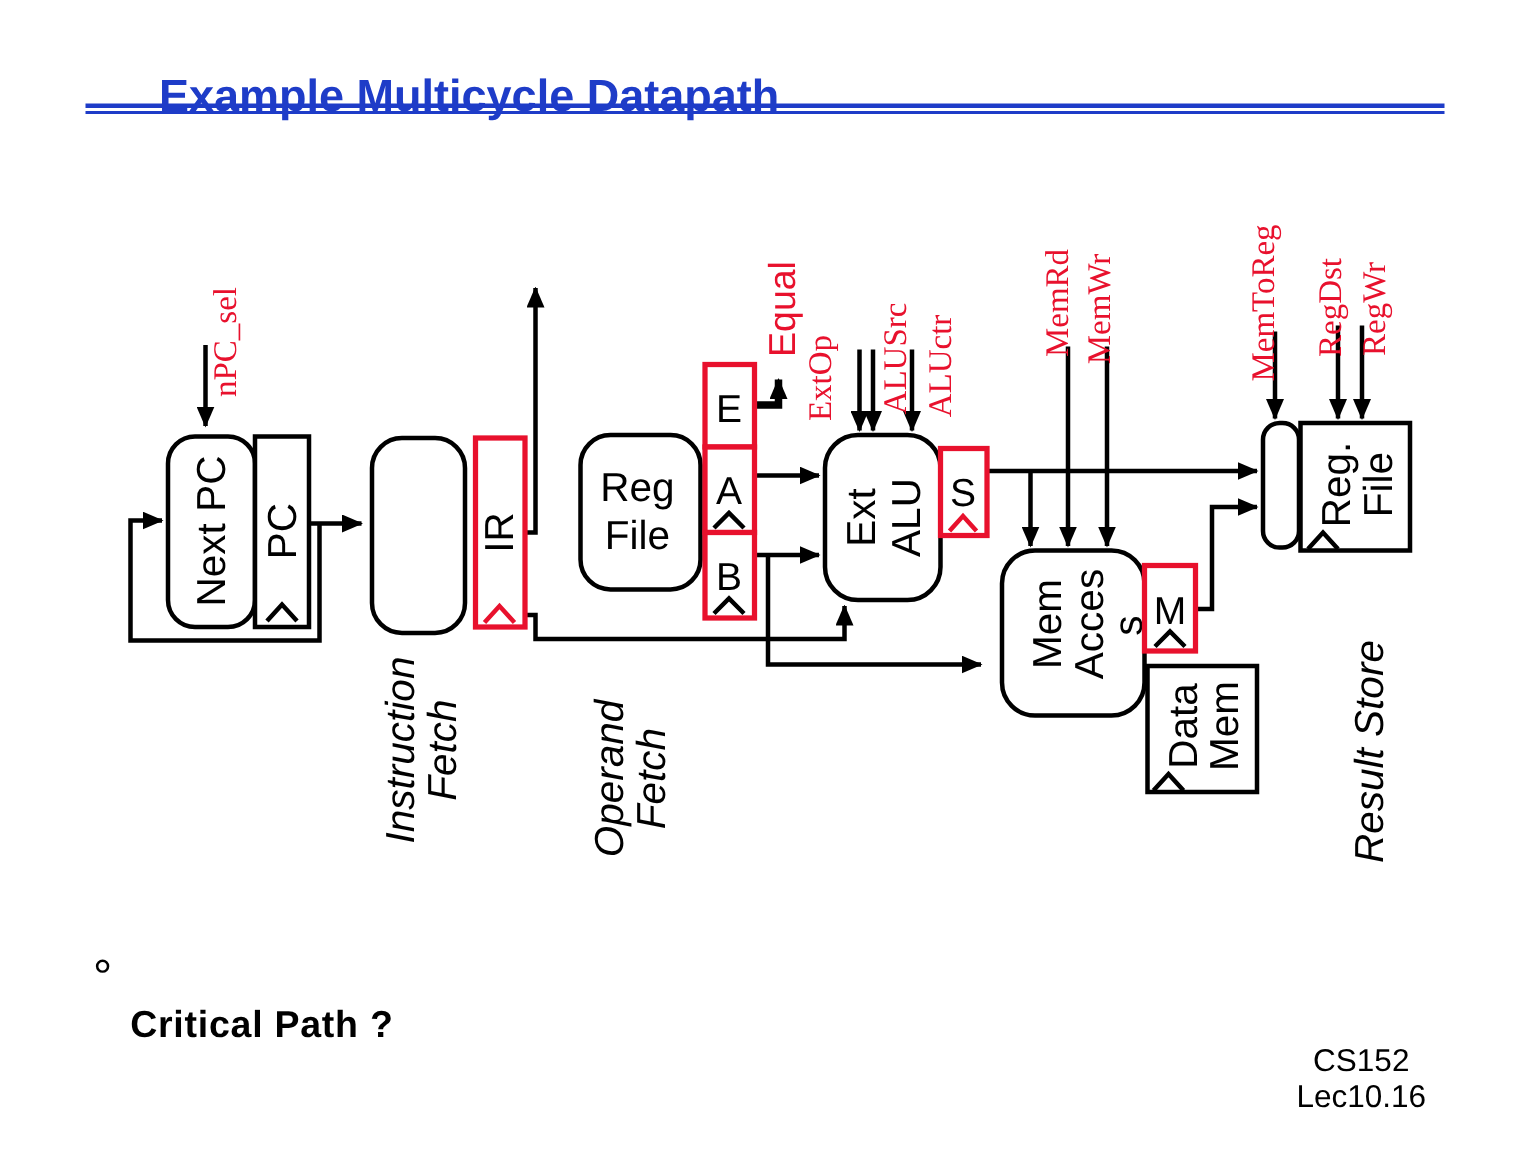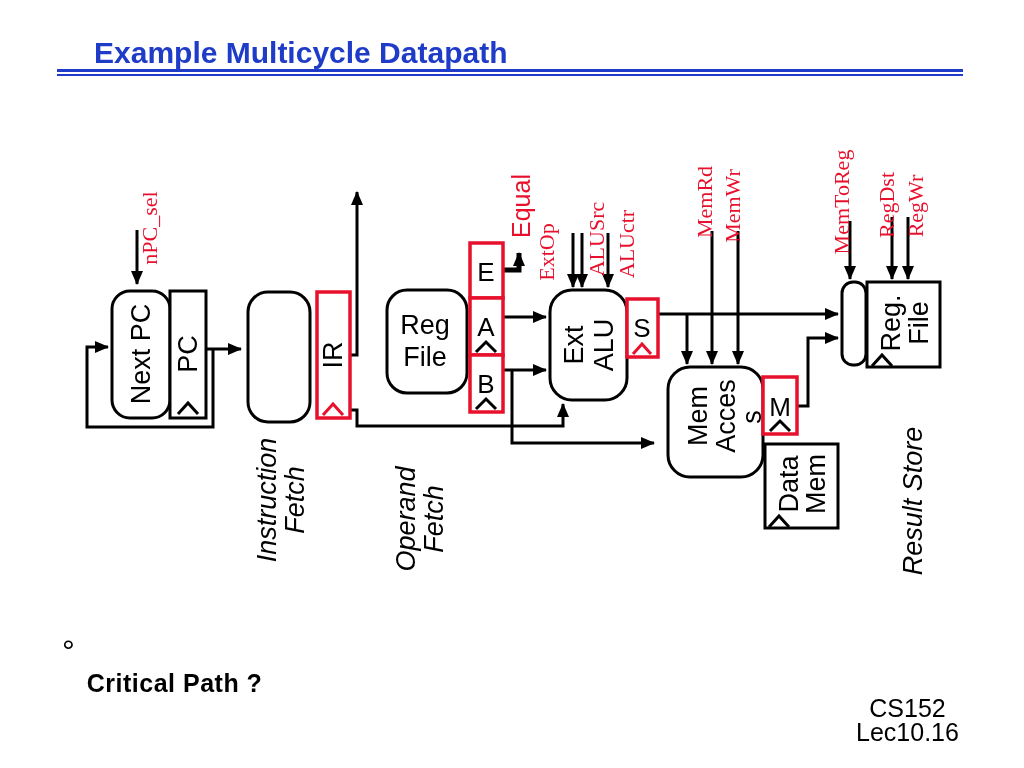--- a/index.html
+++ b/index.html
@@ -1,33 +1,33 @@
 <!DOCTYPE html>
 <html><head>
 <meta charset="utf-8">
 <style>
   html,body{margin:0;padding:0;background:#fff;}
   .slide{
     position:relative;width:1024px;height:768px;background:#ffffff;
     font-family:"Liberation Sans",sans-serif;overflow:hidden;
   }
   .title{
-    position:absolute;left:94px;top:36px;margin:0;
+    position:absolute;left:94px;top:36px;margin:12px;
     font-size:30px;font-weight:bold;color:#1e3cc8;letter-spacing:0px;
     font-family:"Liberation Sans",sans-serif;white-space:nowrap;
   }
   .rule1{position:absolute;left:57px;top:69px;width:906px;height:3px;background:#1e3cc8;}
   .rule2{position:absolute;left:57px;top:74px;width:906px;height:2px;background:#1e3cc8;}
   .diagram{position:absolute;left:0;top:0;}
   .bullet-line{position:absolute;left:62px;top:634px;display:flex;align-items:flex-start;}
   .bullet-marker{font-size:32px;line-height:34px;color:#000;margin-right:12px;font-weight:normal;}
   .bullet-text{font-size:25px;font-weight:bold;color:#000;line-height:34px;letter-spacing:0.5px;margin-top:32px;}
   .footer{
     position:absolute;left:845px;top:696px;width:125px;text-align:center;
-    font-size:25px;line-height:24px;color:#000;font-family:"Liberation Sans",sans-serif;
+    font-size:21px;line-height:24px;color:#000;font-family:"Liberation Sans",sans-serif;
   }
   svg text{font-family:"Liberation Sans",sans-serif;fill:#000;}
   svg text.sig{font-family:"Liberation Serif",serif;fill:#e8112d;font-size:22px;}
   svg text.sig-big{font-family:"Liberation Sans",sans-serif;fill:#e8112d;font-size:25px;}
   svg text.blk{font-size:27px;}
   svg text.reg-letter{font-size:26px;}
   svg text.stage{font-size:27px;font-style:italic;}
 </style>
 </head>
 <body>

